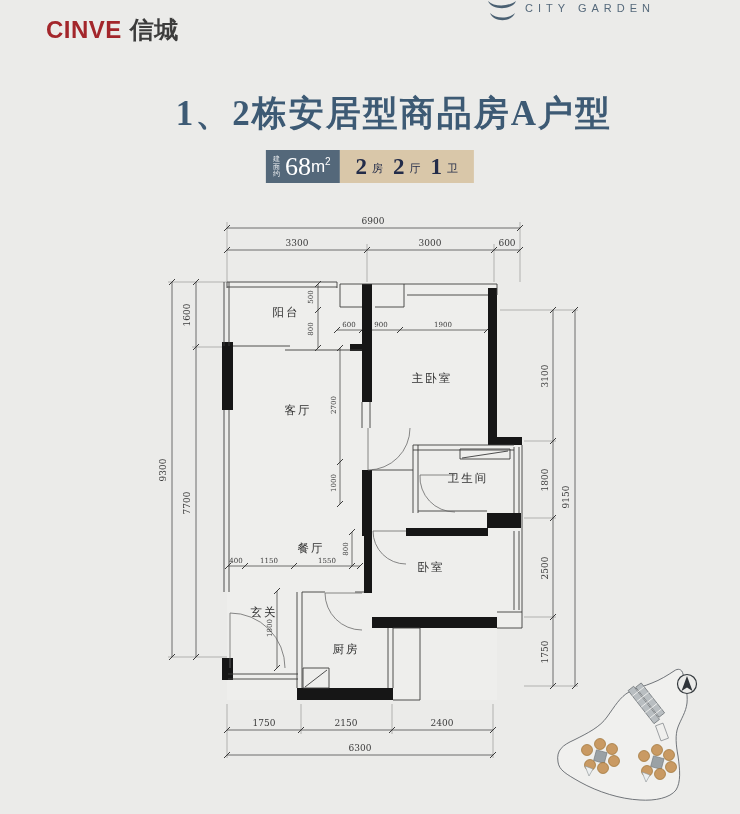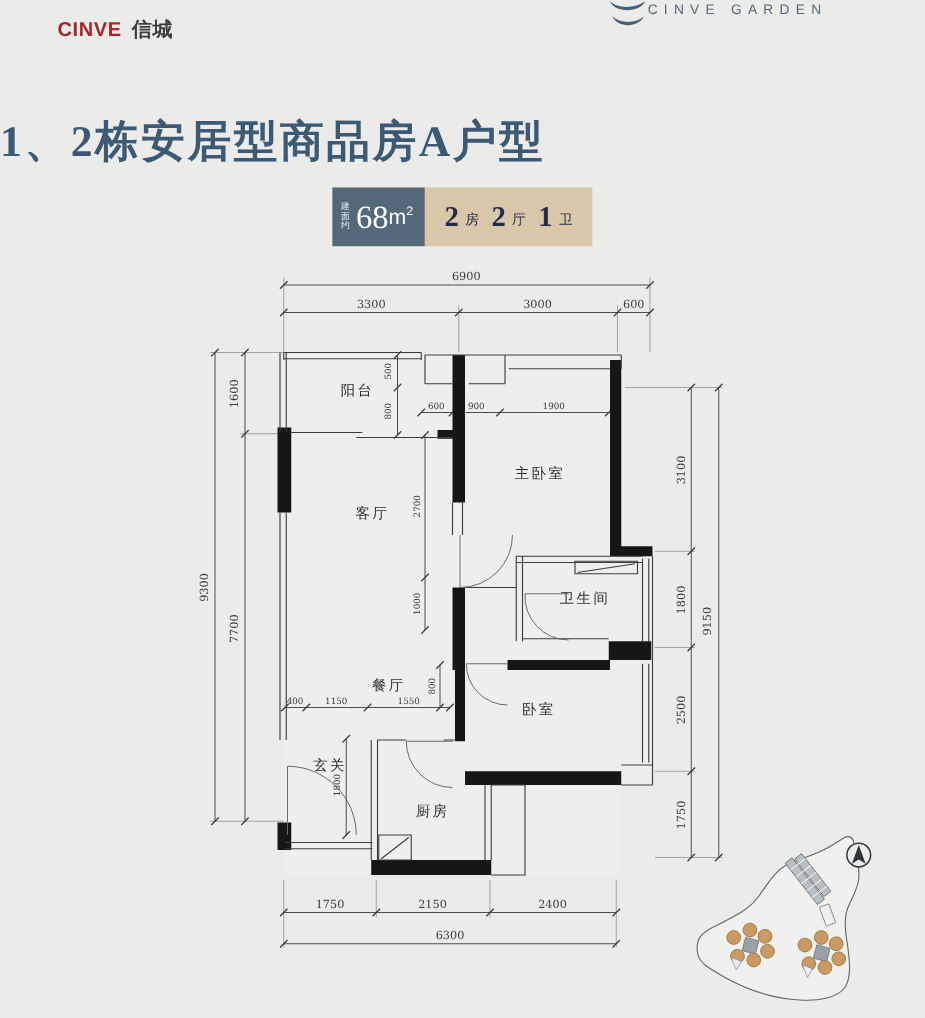--- a/index.html
+++ b/index.html
@@ -1,32 +1,32 @@
 <!DOCTYPE html>
 <html><head>
 <meta charset="utf-8">
 <style>
   html,body{margin:0;padding:0}
   body{width:740px;height:814px;background:#ebebe9;position:relative;overflow:hidden;
        font-family:"Liberation Sans",sans-serif;color:#333}
   .abs{position:absolute}
   
-  .brand-left{left:46px;top:14px;font-size:16px;font-weight:bold;letter-spacing:.5px;white-space:nowrap}
+  .brand-left{left:46px;top:14px;font-size:24px;font-weight:bold;letter-spacing:.5px;white-space:nowrap}
   .brand-left .latin{color:#a3262b}
   .brand-left .cjk{color:#3c3c3c;margin-left:8px;font-weight:600}
   .brand-right{right:40px;top:0;width:220px;text-align:center;color:#55697b}
   .brand-right .logo-ico{display:block;margin:0 auto;height:30px}
   .brand-right .en{font-size:11px;letter-spacing:5px;margin-top:2px;white-space:nowrap}
   .brand-right .cn{font-size:17px;letter-spacing:10px;margin-top:4px;padding-left:10px;white-space:nowrap}
   
-  .main-title{left:0;top:90px;width:612px;text-align:left;
+  .main-title{left:0;top:90px;width:612px;text-align:right;
     font-family:"Liberation Serif","DejaVu Serif",serif;font-weight:bold;
     font-size:35px;color:#3d5a74;letter-spacing:2px}
   
-  .badge{left:50%;top:150px;transform:translateX(-50%);display:flex;height:47px}
+  .badge{left:50%;top:150px;transform:translateX(-50%);display:flex;height:33px}
   .badge-area{background:#54687a;color:#fff;display:flex;align-items:center;padding:0 9px 0 7px}
   .area-label{width:9px;font-size:7px;line-height:7.5px;word-break:break-all;opacity:.9;margin-right:3px}
   .area-num{font-size:26px;font-family:"Liberation Serif",serif;line-height:1}
   .area-unit{font-size:17px;font-family:Liberation Sans, sans-serif}
   .area-unit sup{font-size:10px}
   .badge-rooms{background:#d9c7a9;color:#232c49;display:flex;align-items:center;padding:0 16px}
   .badge-rooms .num{font-size:23px;font-weight:bold;font-family:"Liberation Serif","DejaVu Serif",serif;line-height:1}
   .badge-rooms .unit{font-size:11px;margin:3px 10px 0 5px}
   .badge-rooms .unit:last-child{margin-right:0}
   
@@ -41,21 +41,21 @@
 
 <div class="abs brand-left">
   <span class="latin">CINVE</span><span class="cjk">信城</span>
 </div>
 
 <div class="abs brand-right">
   <svg class="logo-ico" width="44" height="30" viewBox="0 0 44 30">
     <path d="M8 1 C14 7 28 7 36 1 C33 10 12 11 8 1 Z" fill="#4a6072"></path>
     <path d="M10 13 C16 19 29 19 35 13 C32 22 14 23 10 13 Z" fill="#4a6072"></path>
   </svg>
-  <div class="en">CINVE GARDEN</div>
+  <div class="en">CITY GARDEN</div>
 </div>
 
 <div class="abs main-title">1、2栋安居型商品房A户型</div>
 
 <div class="abs badge">
   <div class="badge-area">
     <span class="area-label">建面约</span>
     <span class="area-num">68</span>
     <span class="area-unit"><span>m</span><sup>2</sup></span>
   </div>

